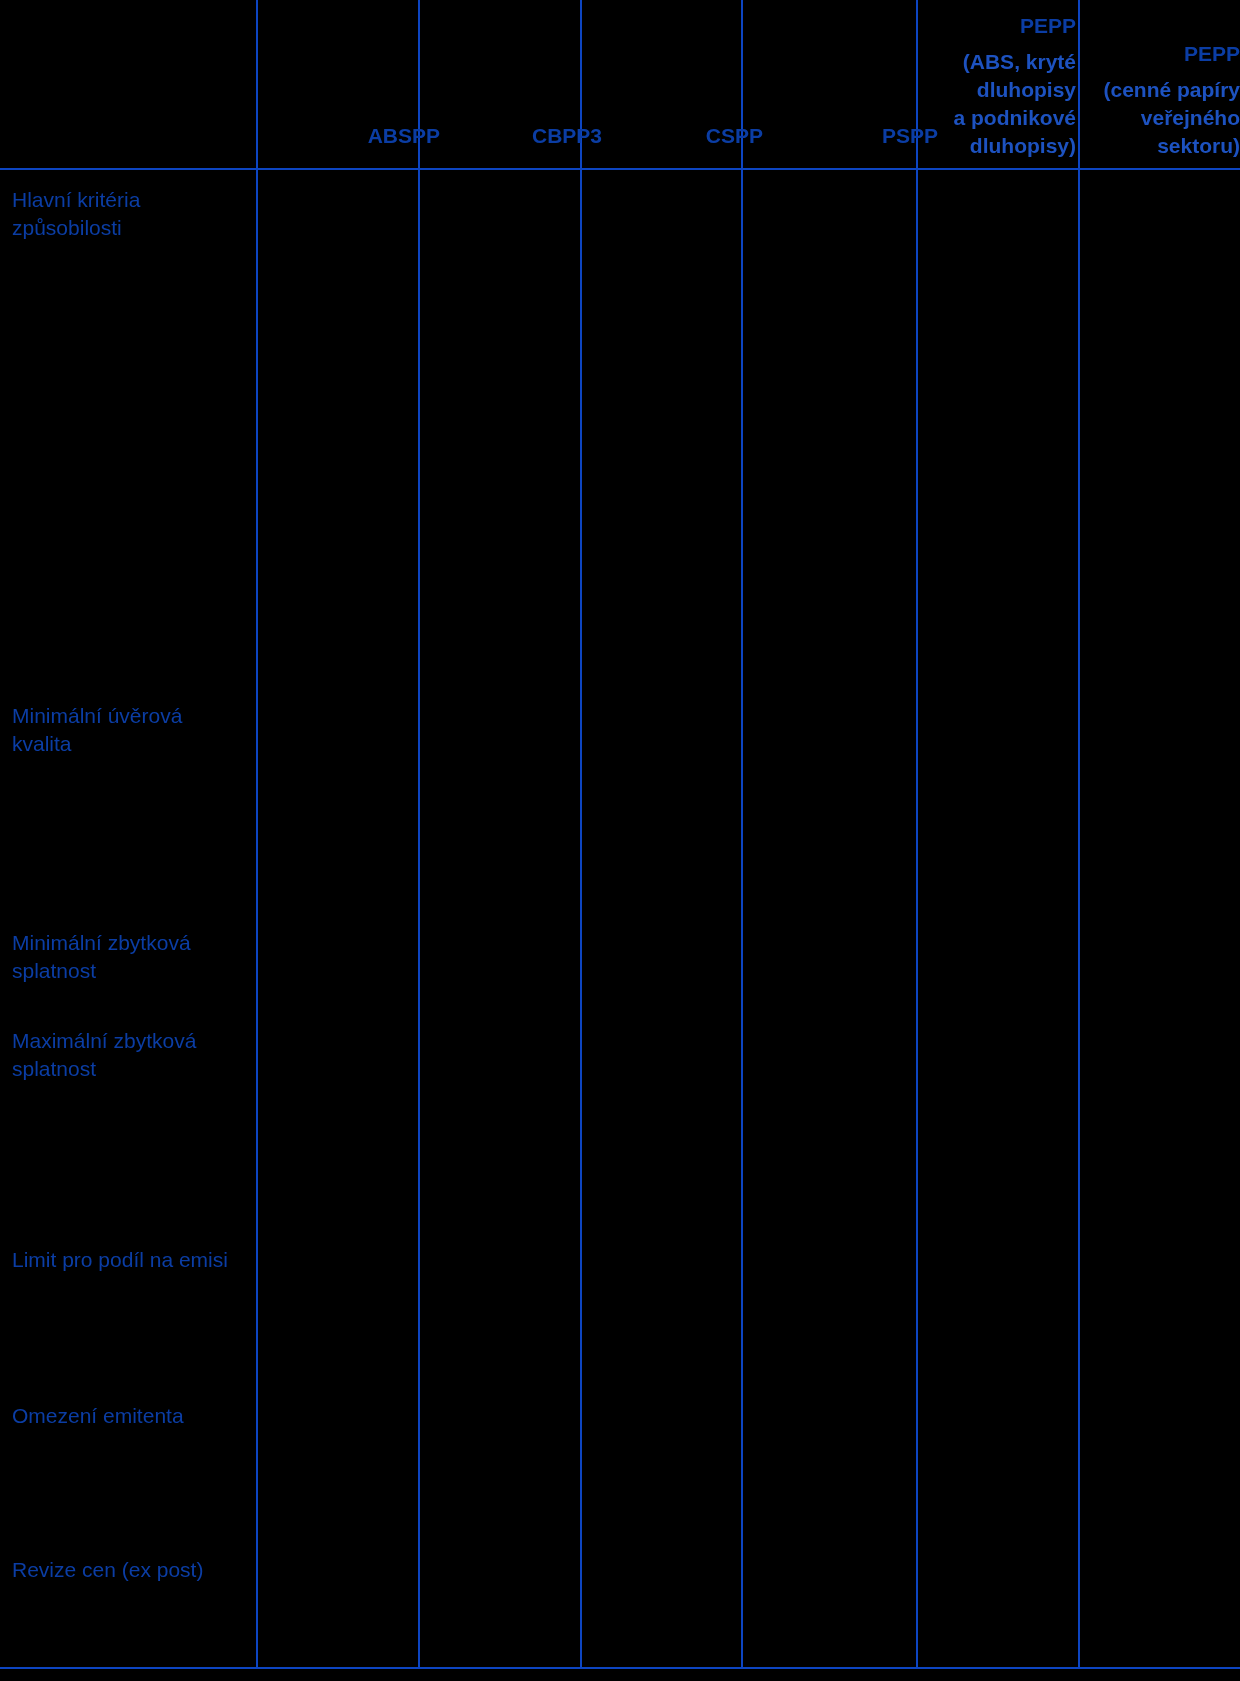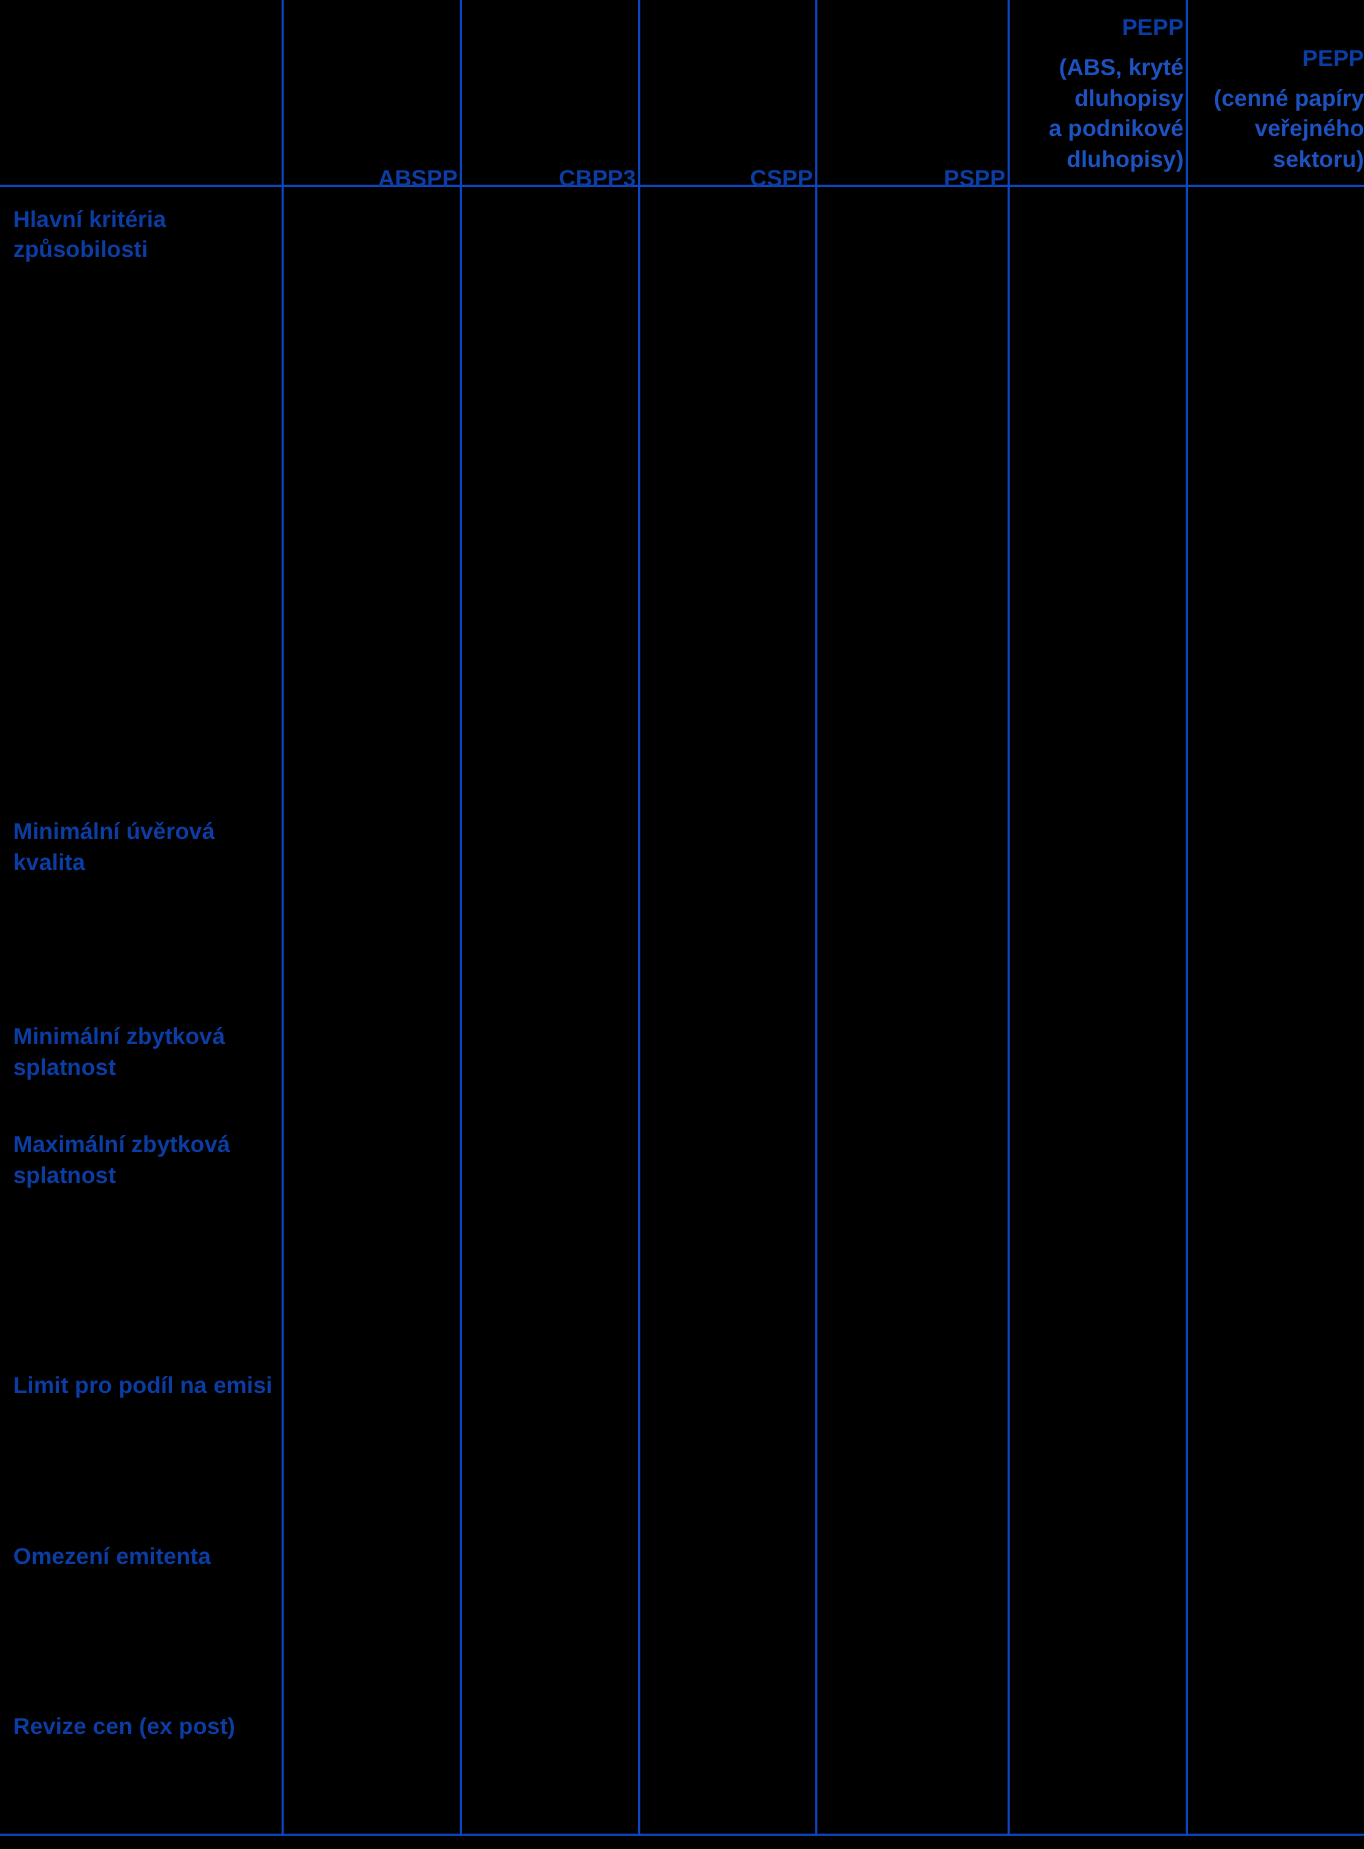--- a/index.html
+++ b/index.html
@@ -14,33 +14,33 @@
   .hline{position:absolute;left:0;width:1240px;height:2px;background:#0d45c2;}
   .col-header{
     position:absolute;
     text-align:right;
     color:#0b3da4;
     font-weight:bold;
     font-size:21px;
     line-height:28px;
     white-space:nowrap;
   }
-  .col-header.single{top:149px;}
+  .col-header.single{top:122px;margin-left:24px;}
   .col-header .main-label{margin-bottom:8px;}
   .col-header .sub-label{
     color:#1d52c0;
     font-weight:bold;
     font-size:21px;
   }
   .row-label{
     position:absolute;
     left:12px;
     width:245px;
     color:#0b3da4;
-    font-weight:bold;
+    font-weight:normal;
     font-size:21px;
     line-height:28px;
     white-space:nowrap;
   }
   .table-body{position:absolute;left:0;top:170px;width:1240px;height:1497px;}
 </style>
 </head>
 <body>
 
 <div class="page">
@@ -83,21 +83,21 @@
     <div class="sub-label">sektoru)</div>
   </div>
 
   <div class="table-body"></div>
 
   <div class="row-label" style="top:186px">
     <div>Hlavní kritéria</div>
     <div>způsobilosti</div>
   </div>
 
-  <div class="row-label" style="top:743px">
+  <div class="row-label" style="top:702px">
     <div>Minimální úvěrová</div>
     <div>kvalita</div>
   </div>
 
   <div class="row-label" style="top:929px">
     <div>Minimální zbytková</div>
     <div>splatnost</div>
   </div>
 
   <div class="row-label" style="top:1027px">

